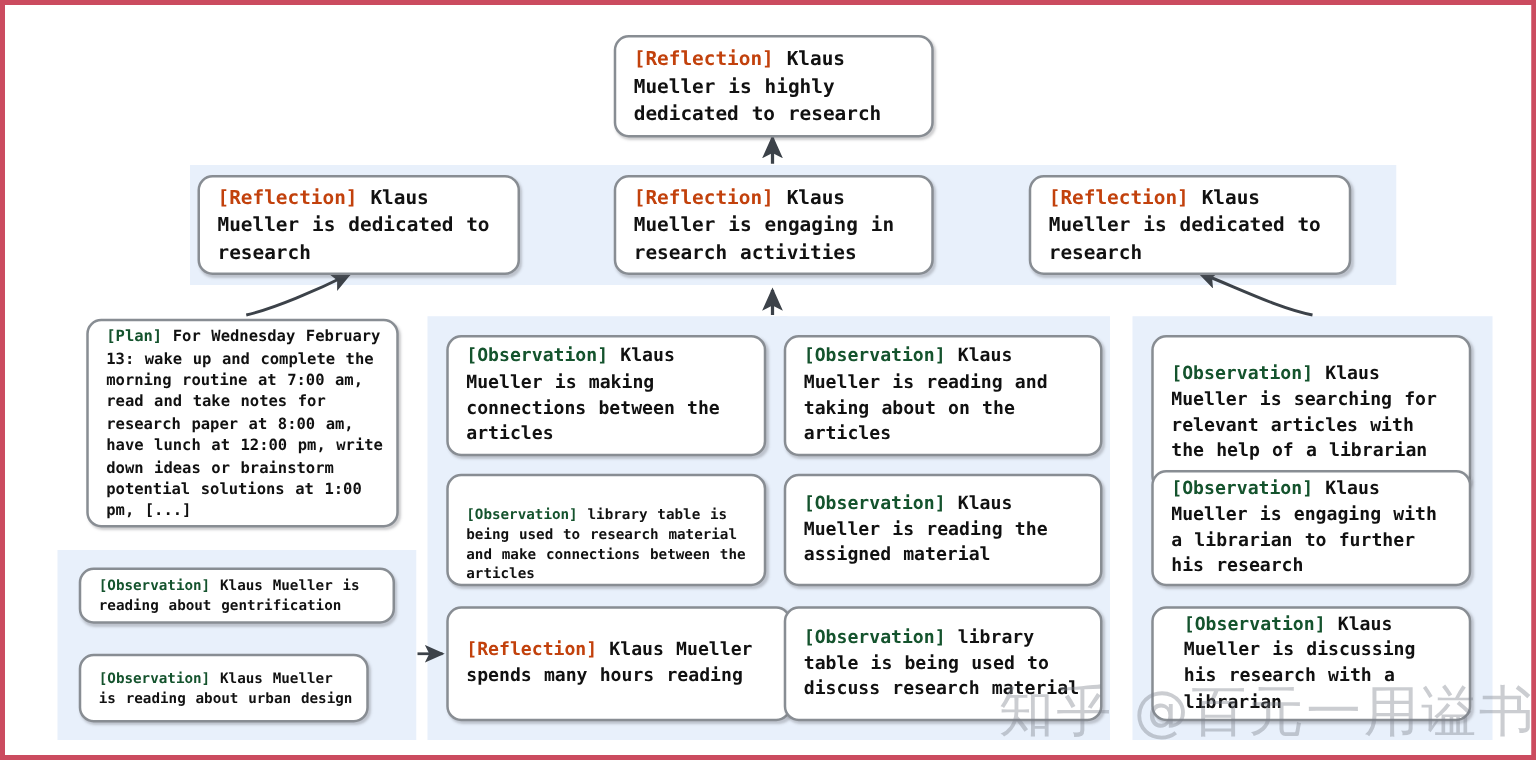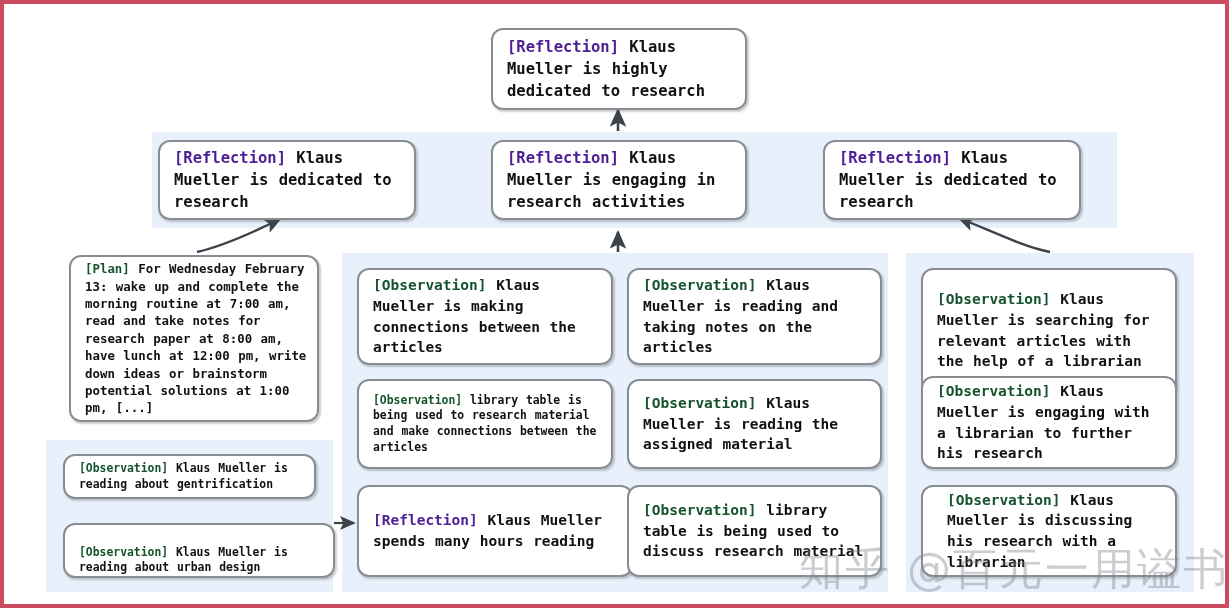--- a/index.html
+++ b/index.html
@@ -41,21 +41,21 @@
     display: block;
     width: 100%;
     padding: 0 10px 0 14px;
     font-family: "DejaVu Sans Mono", "Liberation Mono", monospace;
     font-weight: bold;
     color: #111111;
     letter-spacing: 0px;
     word-spacing: 1px;
     line-height: 1.40;
   }
-  .tag-reflection { color: #4c1d95; margin-top: 48px; }
+  .tag-reflection { color: #c2410c; margin-top: 48px; }
   .tag-observation { color: #14532d; }
   .tag-plan { color: #14532d; }
 
   .fs-lg .txt { font-size: 15.5px; line-height: 1.44; }
   .fs-md .txt { font-size: 14.5px; line-height: 1.42; }
   .fs-sm .txt { font-size: 12.4px; line-height: 1.40; }
   .fs-xs .txt { font-size: 11.4px; line-height: 1.38; }
 
   #arrows {
     position: absolute;
@@ -133,47 +133,47 @@
       <span class="tag-plan">[Plan]</span><span> For Wednesday February 13: wake up and complete the morning routine at 7:00 am, read and take notes for research paper at 8:00 am, have lunch at 12:00 pm, write down ideas or brainstorm potential solutions at 1:00 pm, [...]</span>
     </span>
   </div>
 
   <div class="node fs-xs" style="left:59px; top:450px; width:253px; height:45px;">
     <span class="txt">
       <span class="tag-observation">[Observation]</span><span> Klaus Mueller is reading about gentrification</span>
     </span>
   </div>
 
-  <div class="node fs-xs" style="left:59px; top:519px; width:272px; height:55px;align-items:flex-end;">
+  <div class="node fs-xs" style="left:59px; top:519px; width:232px; height:55px;">
     <span class="txt">
       <span class="tag-observation">[Observation]</span><span> Klaus Mueller is reading about urban design</span>
     </span>
   </div>
 
   <div class="node fs-md" style="left:353px; top:264px; width:256px; height:97px;">
     <span class="txt">
       <span class="tag-observation">[Observation]</span><span> Klaus Mueller is making connections between the articles</span>
     </span>
   </div>
 
-  <div class="node fs-xs" style="left:353px; top:375px; width:256px; height:90px;">
+  <div class="node fs-xs" style="left:353px; top:375px; width:256px; height:90px;align-items:flex-end;">
     <span class="txt">
       <span class="tag-observation">[Observation]</span><span> library table is being used to research material and make connections between the articles</span>
     </span>
   </div>
 
   <div class="node fs-md" style="left:353px; top:481px; width:276px; height:92px;">
     <span class="txt">
       <span class="tag-reflection">[Reflection]</span><span> Klaus Mueller spends many hours reading</span>
     </span>
   </div>
 
   <div class="node fs-md" style="left:623px; top:264px; width:255px; height:97px;">
     <span class="txt">
-      <span class="tag-observation">[Observation]</span><span> Klaus Mueller is reading and taking notes on the articles</span>
+      <span class="tag-observation">[Observation]</span><span> Klaus Mueller is reading and taking about on the articles</span>
     </span>
   </div>
 
   <div class="node fs-md" style="left:623px; top:375px; width:255px; height:90px;">
     <span class="txt">
       <span class="tag-observation">[Observation]</span><span> Klaus Mueller is reading the assigned material</span>
     </span>
   </div>
 
   <div class="node fs-md" style="left:623px; top:481px; width:255px; height:92px;">

